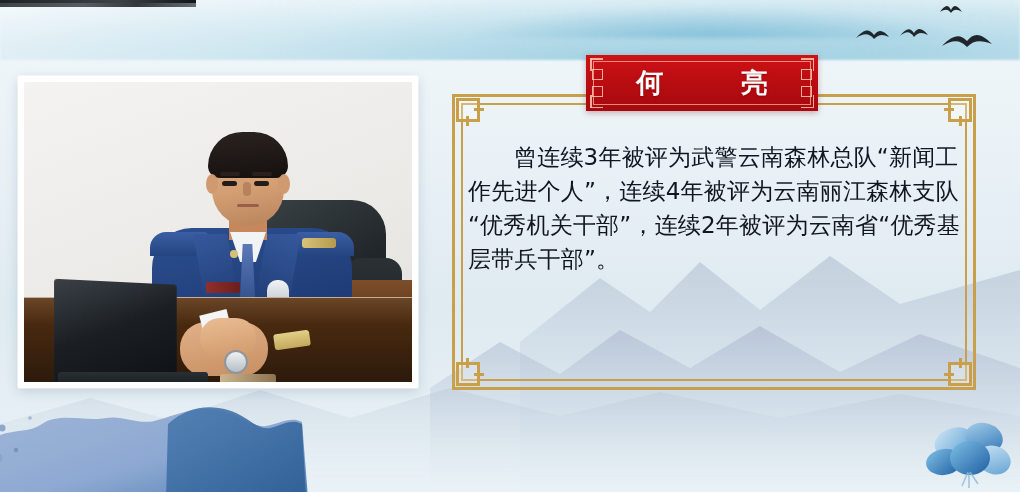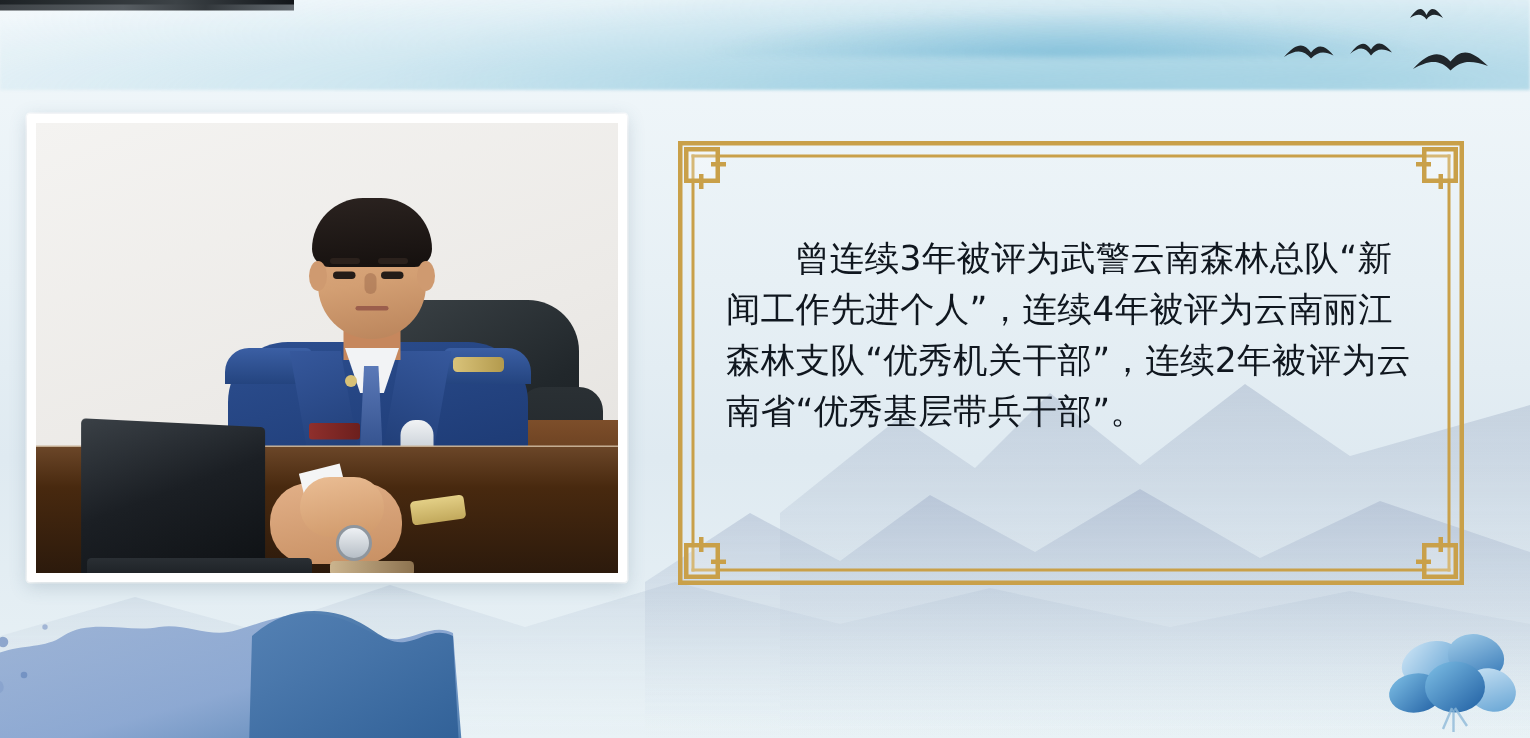--- a/index.html
+++ b/index.html
@@ -165,21 +165,21 @@
   .gk-bl{left:4px;bottom:4px;} .gk-br{right:4px;bottom:4px;}
   .gf-tick{position:absolute;background:#c9a049;}
 
   
   .bodytext{
     position:absolute;left:468px;top:140px;width:492px;
     color:#10171f;font-size:23px;line-height:34px;
     font-family:"DejaVu Sans","Liberation Sans",sans-serif;
     letter-spacing:.2px;
   }
-  .bodytext p{margin:16px;text-indent:2em;}
+  .bodytext p{margin:0;text-indent:2em;}
 </style>
 </head>
 <body>
 
 <div class="stage">
 
   <div class="bg-base"></div>
 
   <svg class="mtn" viewBox="0 0 1020 300" preserveAspectRatio="none">
     <defs>
@@ -325,14 +325,26 @@
     <div class="gf-tick" style="left:22px;bottom:14px;width:10px;height:3px;"></div>
     <div class="gf-tick" style="left:14px;bottom:22px;width:3px;height:10px;"></div>
     <div class="gf-tick" style="right:22px;bottom:14px;width:10px;height:3px;"></div>
     <div class="gf-tick" style="right:14px;bottom:22px;width:3px;height:10px;"></div>
   </div>
 
   <div class="bodytext">
     <p>曾连续3年被评为武警云南森林总队“新闻工作先进个人”，连续4年被评为云南丽江森林支队“优秀机关干部”，连续2年被评为云南省“优秀基层带兵干部”。</p>
   </div>
 
+  <div class="banner">
+    <div class="banner-inner"></div>
+    <div class="bcorner bc-tl"></div>
+    <div class="bcorner bc-tr"></div>
+    <div class="bcorner bc-bl"></div>
+    <div class="bcorner bc-br"></div>
+    <div class="bsq bs-tl"></div>
+    <div class="bsq bs-tr"></div>
+    <div class="bsq bs-bl"></div>
+    <div class="bsq bs-br"></div>
+    <div class="banner-title">何  亮</div>
+  </div>
 
 </div>
 
 </body></html>

